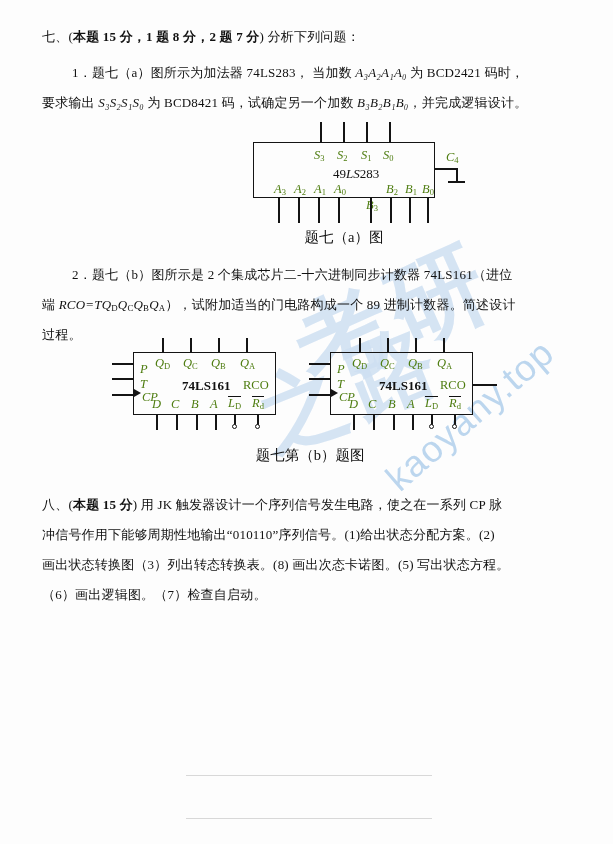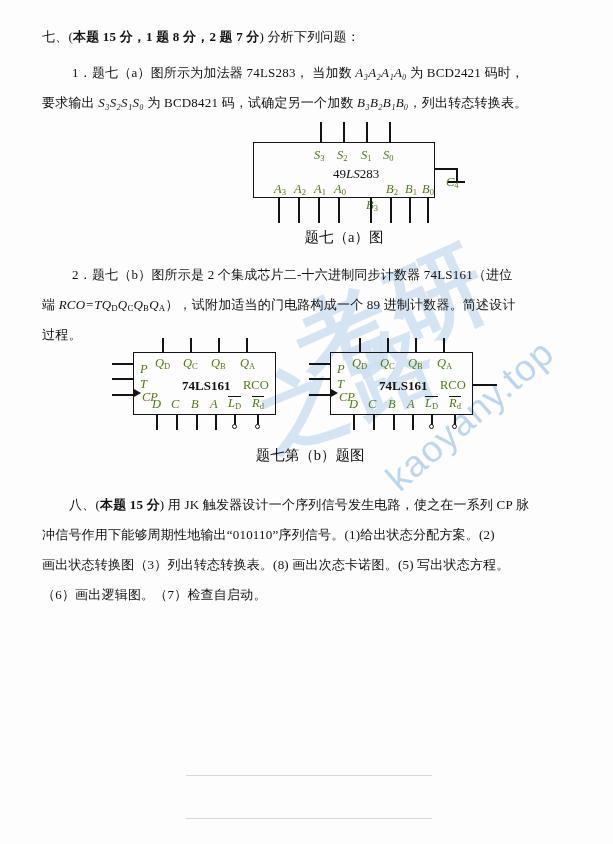--- a/index.html
+++ b/index.html
@@ -165,21 +165,21 @@
     <div class="para" style="left:42px; top:22px;">
       <span>七、(</span><span class="bold">本题 15 分，1 题 8 分，2 题 7 分</span><span>) 分析下列问题：</span>
     </div>
 
     <div class="para" style="left:72px; top:58px;">
       <span>1．题七（a）图所示为加法器 74LS283，</span>
       <span>当加数 </span><span class="mathi">A₃A₂A₁A₀</span><span> 为 BCD2421 码时，</span>
     </div>
 
     <div class="para" style="left:42px; top:88px;">
-      <span>要求输出 </span><span class="mathi">S₃S₂S₁S₀</span><span> 为 BCD8421 码，试确定另一个加数 </span><span class="mathi">B₃B₂B₁B₀</span><span>，列出转态转换表。</span>
+      <span>要求输出 </span><span class="mathi">S₃S₂S₁S₀</span><span> 为 BCD8421 码，试确定另一个加数 </span><span class="mathi">B₃B₂B₁B₀</span><span>，并完成逻辑设计。</span>
     </div>
 
     <div class="fig" style="left:0; top:0;">
 
       <div class="chip" style="left:253px; top:142px; width:182px; height:56px;"></div>
 
       <div class="pin v" style="left:320px; top:122px; height:21px;"></div>
       <div class="pin v" style="left:343px; top:122px; height:21px;"></div>
       <div class="pin v" style="left:366px; top:122px; height:21px;"></div>
       <div class="pin v" style="left:389px; top:122px; height:21px;"></div>
@@ -208,21 +208,21 @@
       <div class="pin v" style="left:318px; top:197px; height:26px;"></div>
       <div class="pin v" style="left:338px; top:197px; height:26px;"></div>
       <div class="pin v" style="left:370px; top:197px; height:26px;"></div>
       <div class="pin v" style="left:390px; top:197px; height:26px;"></div>
       <div class="pin v" style="left:409px; top:197px; height:26px;"></div>
       <div class="pin v" style="left:427px; top:197px; height:26px;"></div>
 
       <div class="pin h" style="left:435px; top:168px; width:22px;"></div>
       <div class="pin v" style="left:456px; top:168px; height:14px;"></div>
       <div class="pin h" style="left:448px; top:181px; width:17px;"></div>
-      <div class="lbl" style="left:446px; top:150px;margin-top:25px;">C<sub>4</sub></div>
+      <div class="lbl" style="left:446px; top:150px;">C<sub>4</sub></div>
 
       <div class="cap" style="left:244px; top:228px; width:200px;">题七（a）图</div>
     </div>
 
     <div class="para" style="left:72px; top:260px;">2．题七（b）图所示是 2 个集成芯片二-十六进制同步计数器 74LS161（进位</div>
 
     <div class="para" style="left:42px; top:290px;">
       <span>端 </span><span class="mathi">RCO=TQ<sub>D</sub>Q<sub>C</sub>Q<sub>B</sub>Q<sub>A</sub></span><span>），试附加适当的门电路构成一个 89 进制计数器。简述设计</span>
     </div>
 
@@ -307,21 +307,21 @@
       <div class="pin v" style="left:393px; top:414px; height:16px;"></div>
       <div class="pin v" style="left:412px; top:414px; height:16px;"></div>
       <div class="pin v" style="left:431px; top:414px; height:11px;"></div>
       <div class="bub" style="left:429px; top:424px;"></div>
       <div class="pin v" style="left:454px; top:414px; height:11px;"></div>
       <div class="bub" style="left:452px; top:424px;"></div>
 
       <div class="cap" style="left:205px; top:446px; width:210px;">题七第（b）题图</div>
     </div>
 
-    <div class="para" style="left:42px; top:490px;margin-left:27px;">
+    <div class="para" style="left:42px; top:490px;">
       <span>八、(</span><span class="bold">本题 15 分</span><span>) 用 JK 触发器设计一个序列信号发生电路，使之在一系列 CP 脉</span>
     </div>
 
     <div class="para" style="left:42px; top:520px;">冲信号作用下能够周期性地输出“010110”序列信号。(1)给出状态分配方案。(2)</div>
     <div class="para" style="left:42px; top:550px;">画出状态转换图（3）列出转态转换表。(8) 画出次态卡诺图。(5) 写出状态方程。</div>
     <div class="para" style="left:42px; top:580px;">（6）画出逻辑图。（7）检查自启动。</div>
 
     <div class="footer-rule" style="top:775px;"></div>
 
     <div class="footer-rule" style="top:818px;"></div>

